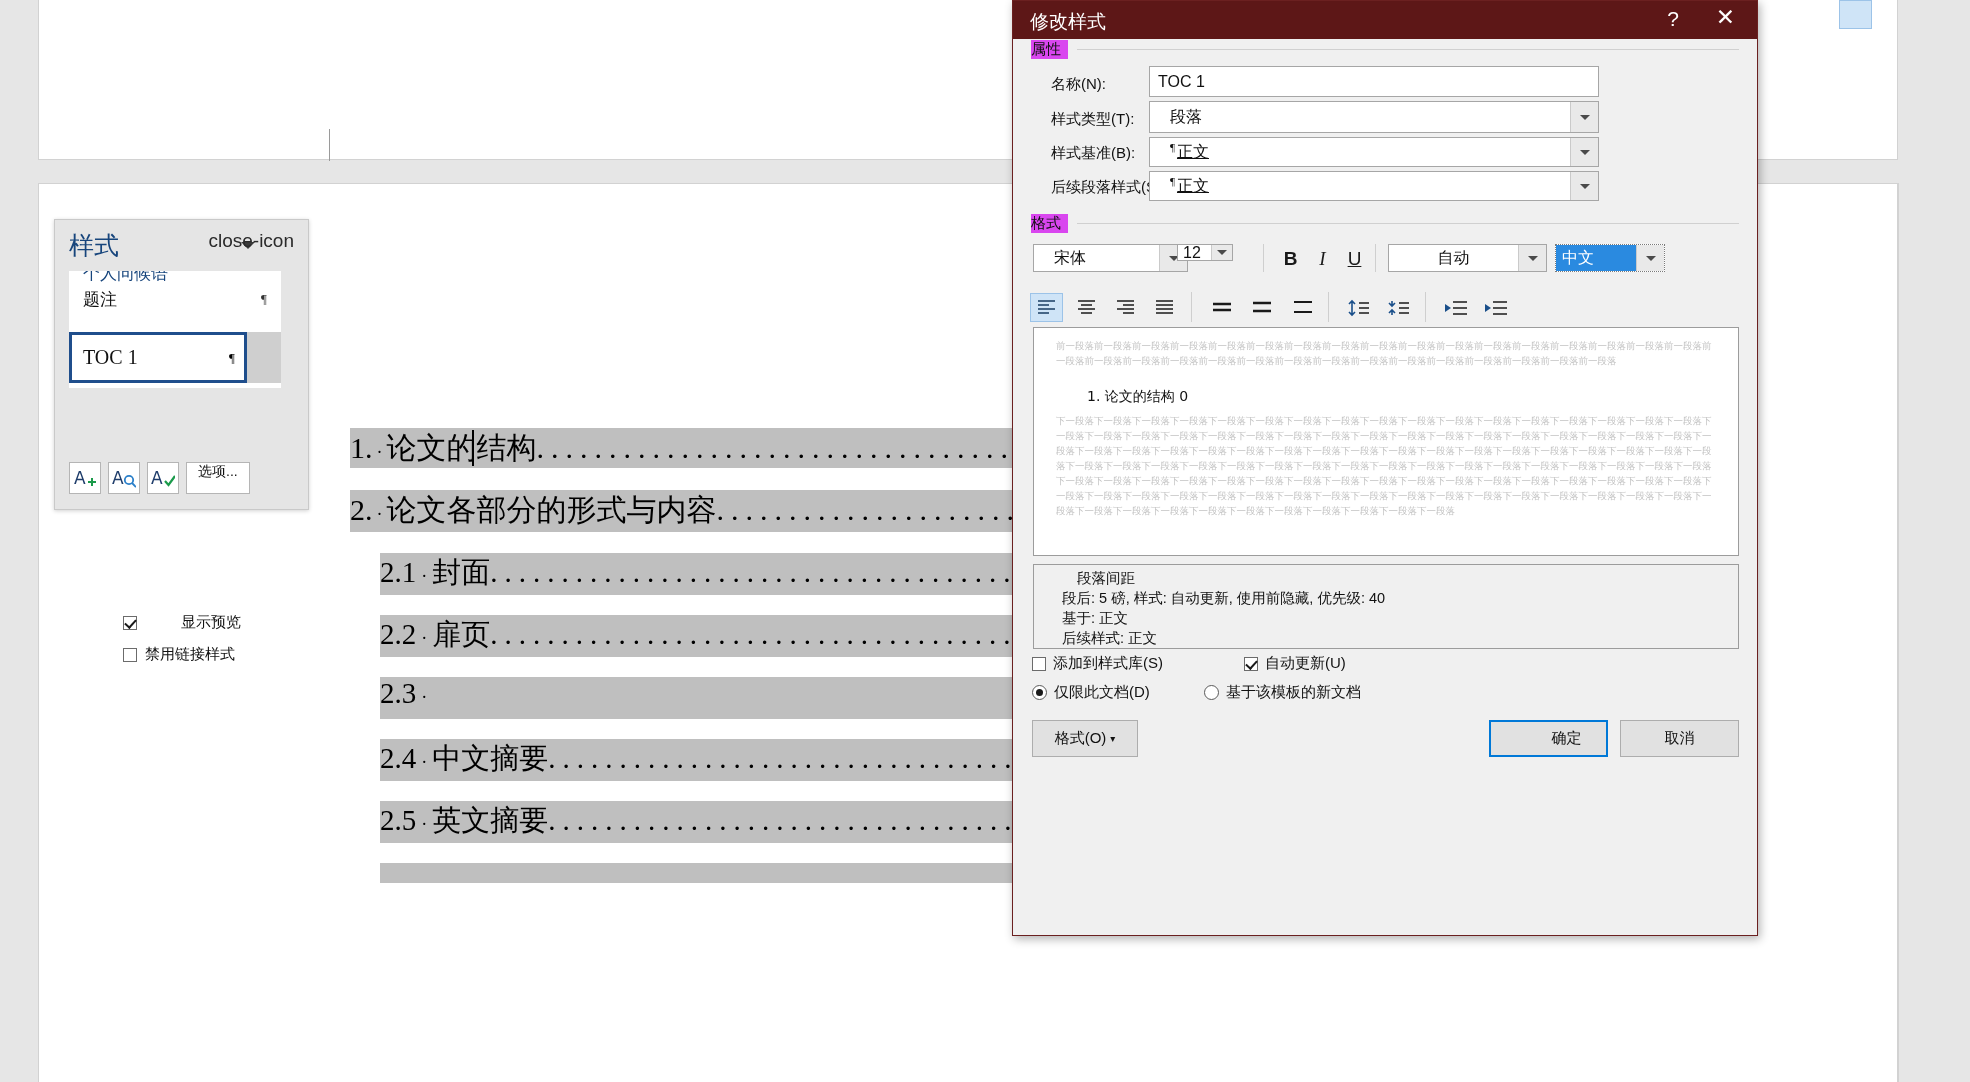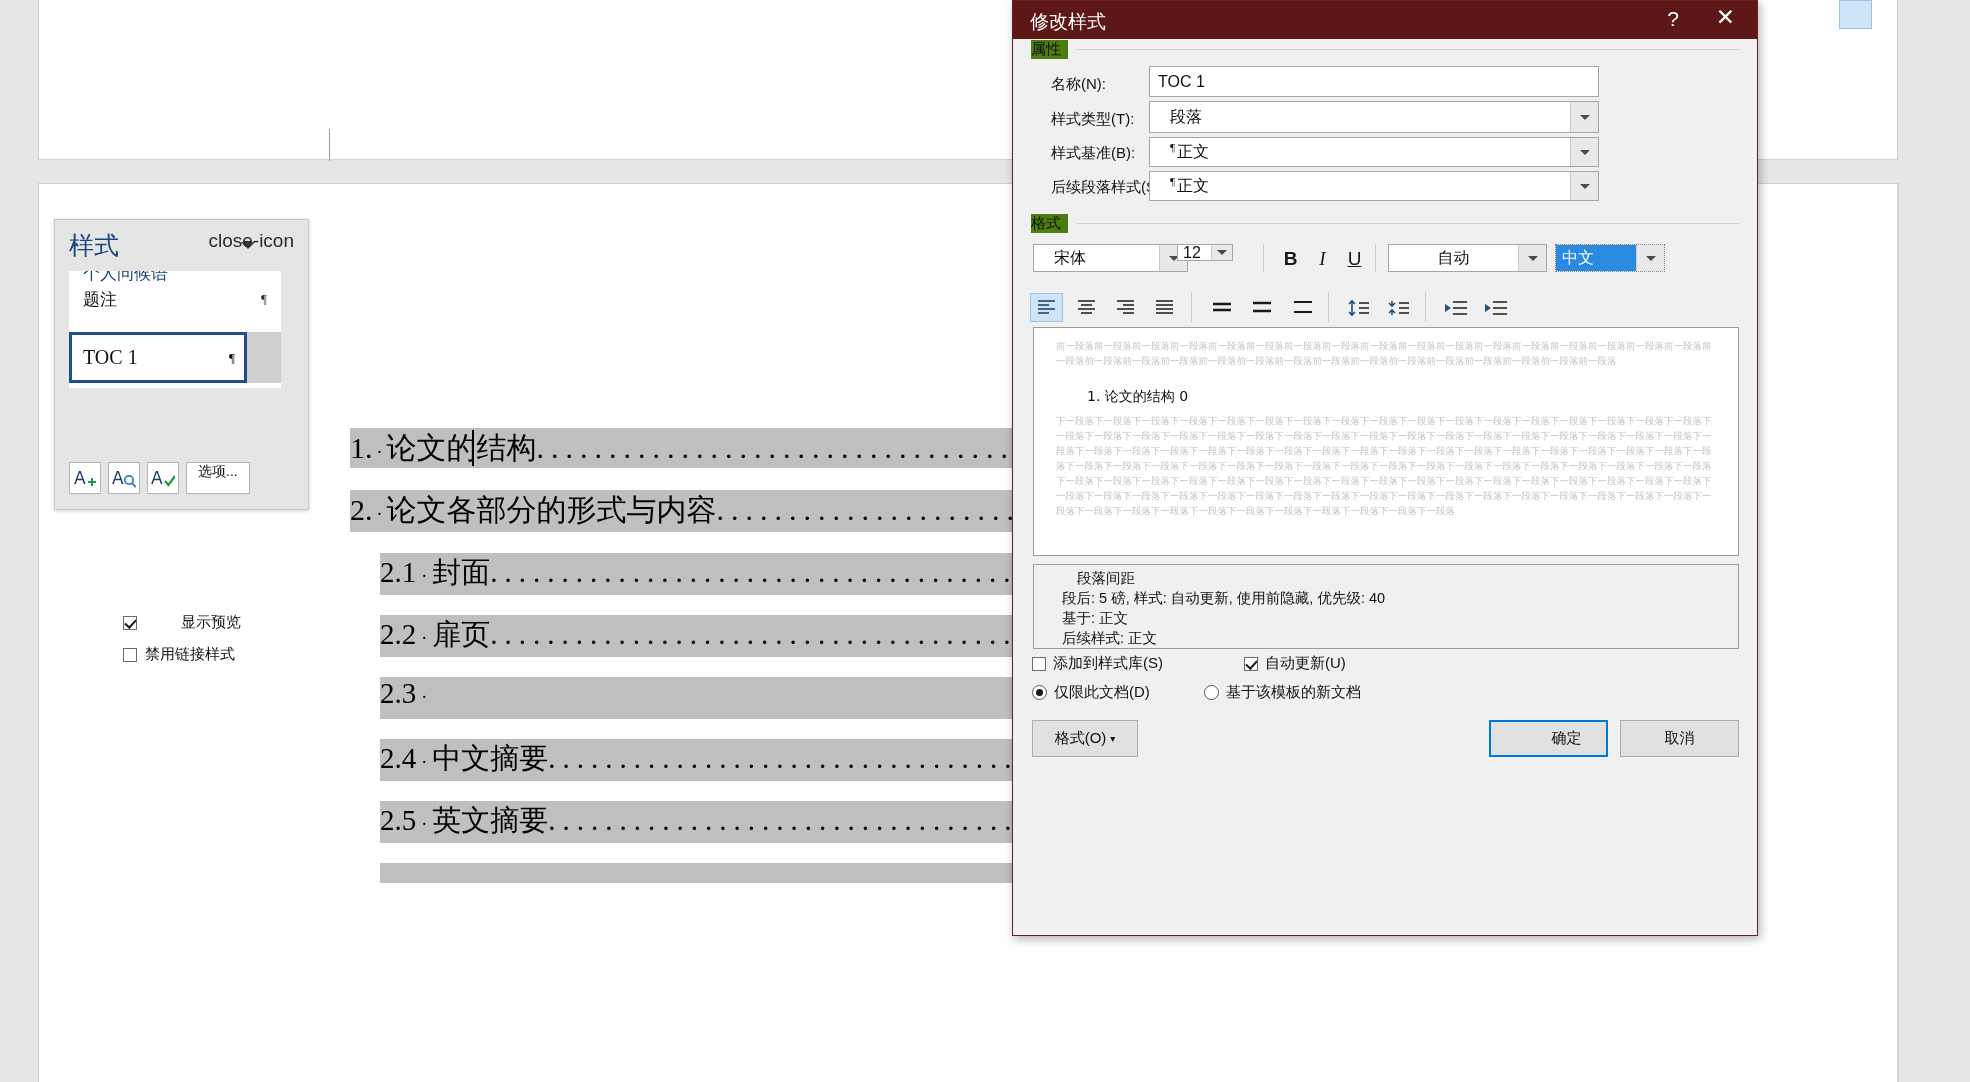--- a/index.html
+++ b/index.html
@@ -56,33 +56,33 @@
   .sq-btn svg{position:absolute;left:3px;top:2px;}
   #opt-btn{height:30px;padding:0 11px;border:1px solid #b5b5b5;background:#fff;font-size:14px;color:#111;cursor:pointer;}
 
   
   #dlg{position:absolute;left:1012px;top:0px;width:746px;height:936px;
     background:#f0f0f0;border:1px solid #6b2020;box-shadow:2px 3px 9px rgba(0,0,0,.3);box-sizing:border-box;}
   #dlg-title{position:absolute;left:0;top:0;right:0;height:38px;background:#5d1717;}
   #dlg-title .t{position:absolute;left:17px;top:8px;font-size:19px;color:#fff;font-family:"DejaVu Sans",sans-serif;}
   #dlg-help{position:absolute;right:78px;top:6px;font-size:21px;color:#fff;cursor:pointer;}
   #dlg-close{position:absolute;right:22px;top:4px;font-size:23px;color:#fff;cursor:pointer;line-height:1.1;}
-  .grp-lab{position:absolute;font-size:15px;color:#111;background:#4d7c0f;padding-right:7px;z-index:2;}
+  .grp-lab{position:absolute;font-size:15px;color:#111;background:#d946ef;padding-right:7px;z-index:2;}
   .grp-line{position:absolute;height:1px;background:#d0d0d0;}
 
   .fld-lab{position:absolute;font-size:15px;color:#111;}
   .txtin{position:absolute;background:#fff;border:1px solid #a6a6a6;box-sizing:border-box;
     font-size:16px;color:#111;display:flex;align-items:center;padding-left:8px;}
   .combo{position:absolute;background:#fff;border:1px solid #a6a6a6;box-sizing:border-box;display:flex;align-items:center;}
   .combo .val{flex:1;padding-left:20px;font-size:16px;color:#111;white-space:nowrap;overflow:hidden;}
   .combo .arw{width:27px;align-self:stretch;background:#e9e9e9;border-left:1px solid #cacaca;
     display:flex;align-items:center;justify-content:center;cursor:pointer;}
   .chev{width:0;height:0;border-left:5px solid transparent;border-right:5px solid transparent;border-top:5px solid #4a4a4a;}
   .pm-pre{font-family:"Liberation Serif",serif;font-size:11px;vertical-align:super;margin-right:2px;}
-  .ul-txt{}
+  .ul-txt{text-decoration:underline;}
 
   
   .biu{position:absolute;width:31px;height:31px;display:flex;align-items:center;justify-content:center;
     font-size:19px;color:#1a1a1a;cursor:pointer;}
   #lang-combo{border:1px dotted #7a7a7a;}
   #lang-combo .val{background:#2a8ae0;color:#fff;height:100%;display:flex;align-items:center;padding-left:6px;}
 
   .tbtn{position:absolute;width:33px;height:29px;display:flex;align-items:center;justify-content:center;cursor:pointer;}
   .tbtn.sel{background:#cfe4f7;border:1px solid #9cc3e8;box-sizing:border-box;}
   .vsep{position:absolute;width:1px;background:#cfcfcf;}

